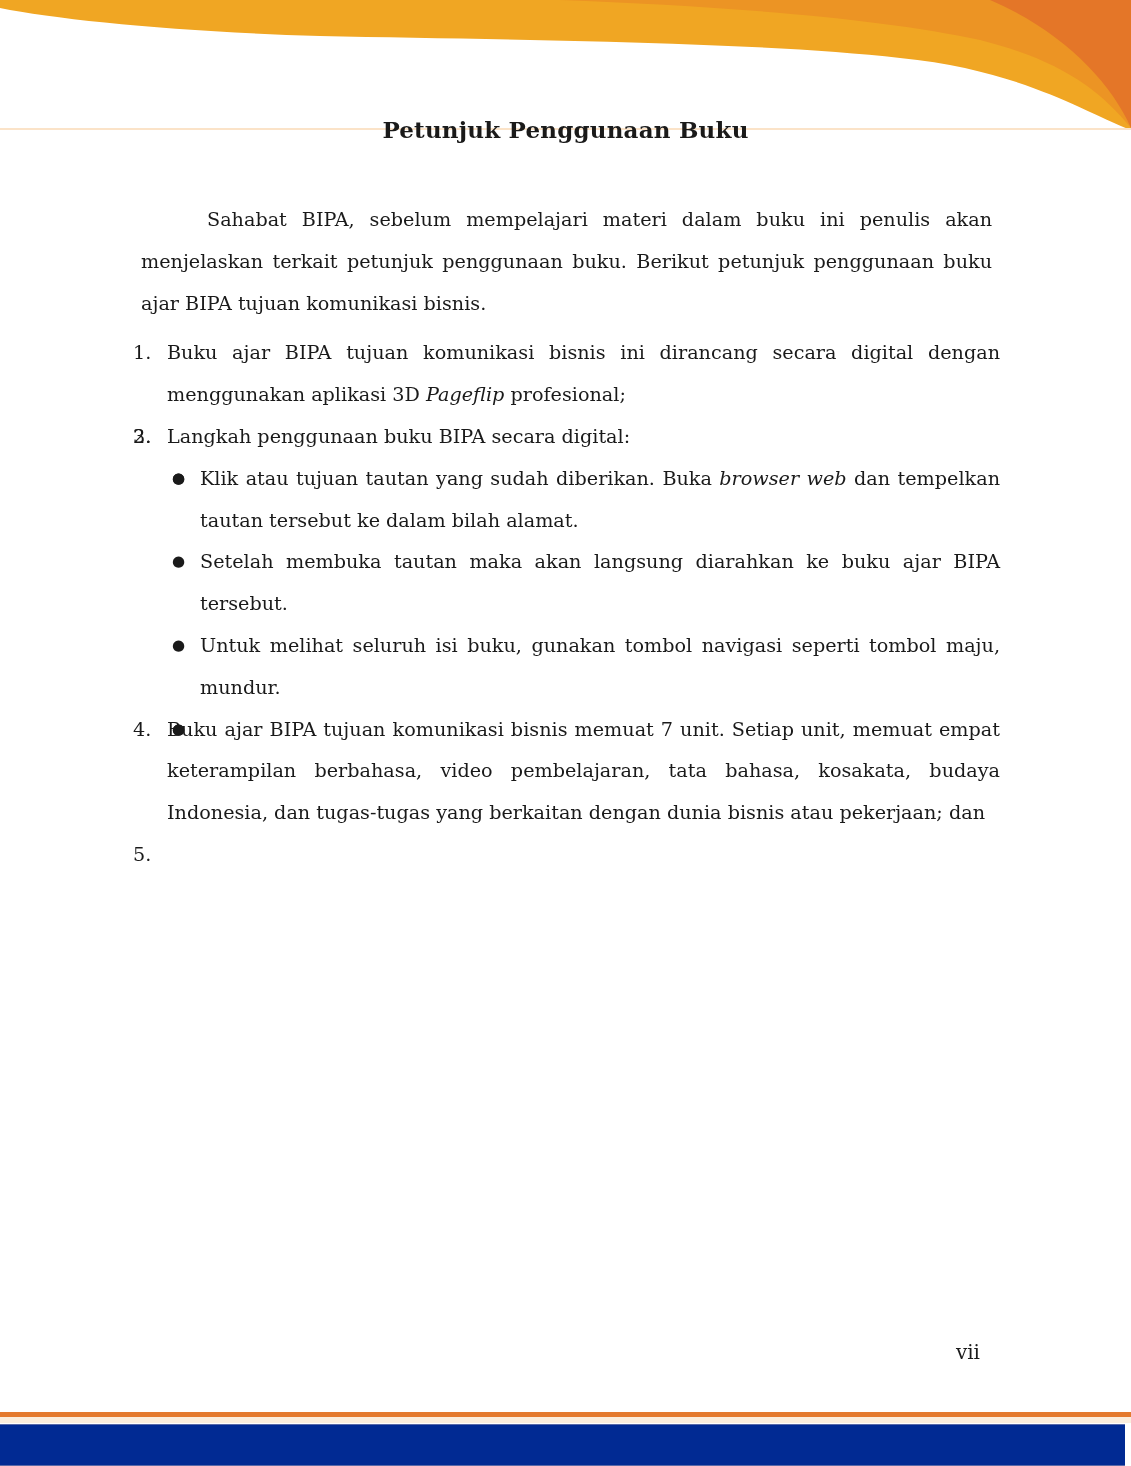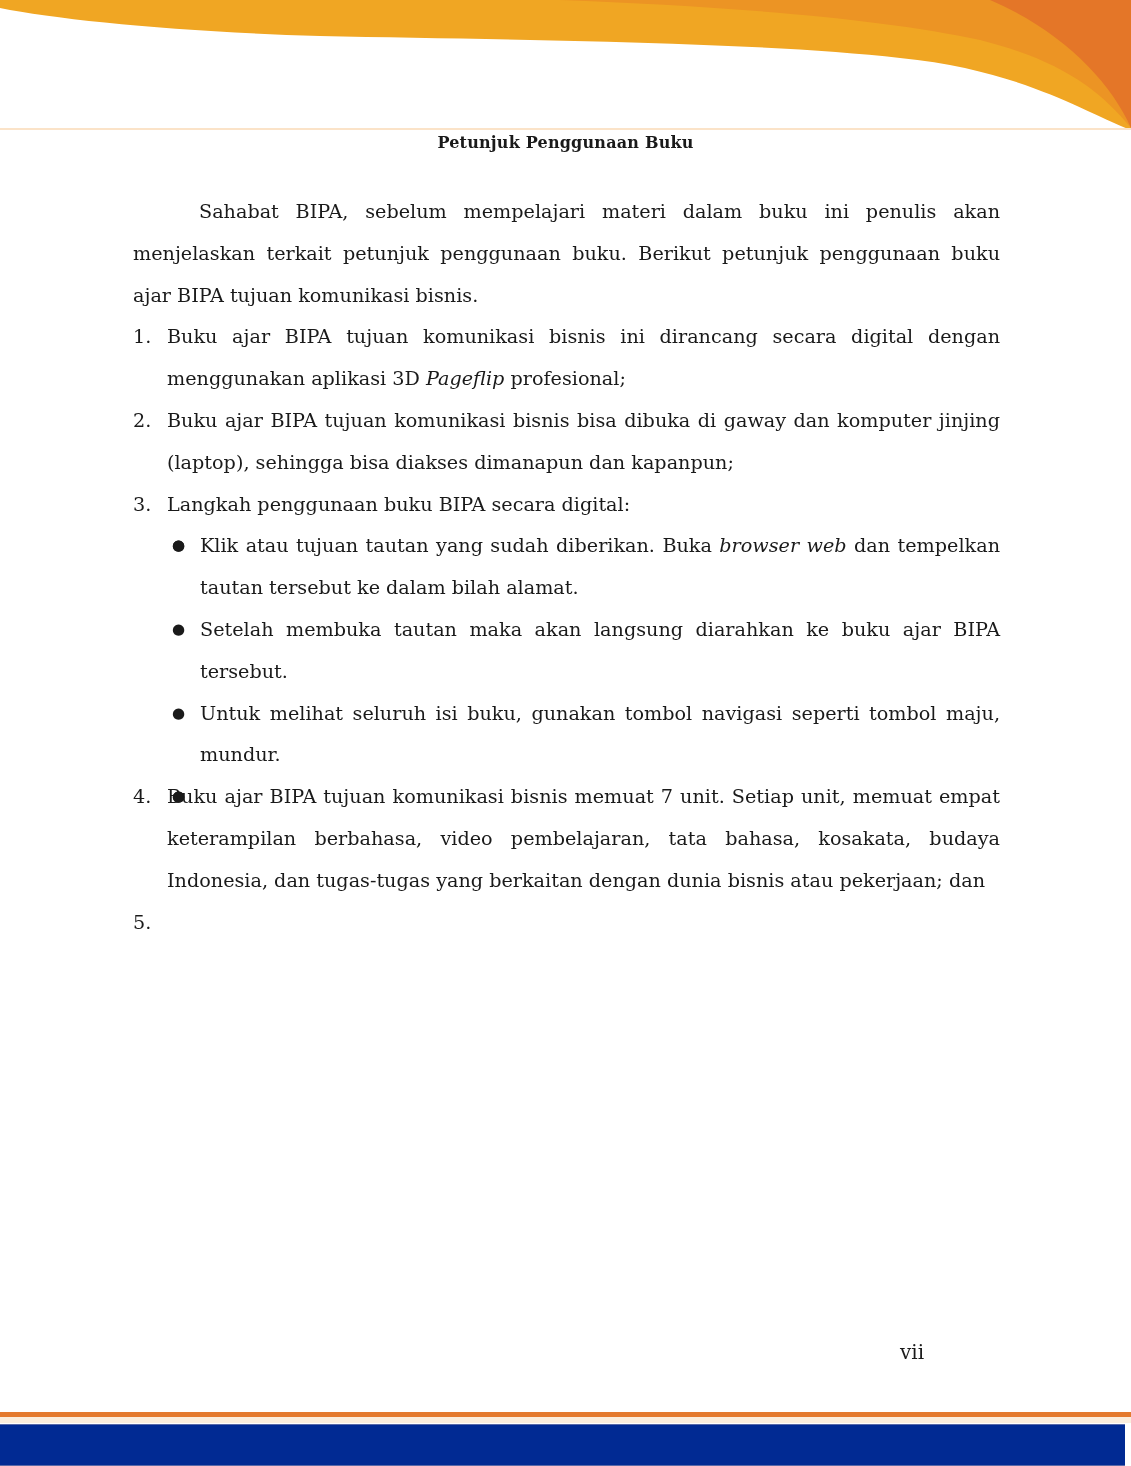--- a/index.html
+++ b/index.html
@@ -1,31 +1,31 @@
 <!DOCTYPE html>
 <html><head>
 <meta charset="utf-8">
 <style>
   html, body { margin: 0; padding: 0; background: #ffffff; }
   body { width: 1131px; height: 1466px; position: relative; overflow: hidden;
          font-family: "DejaVu Serif", "Liberation Serif", serif; color: #1a1a1a; }
   .header-wave { position: absolute; left: 0; top: 0; width: 1131px; height: 132px; }
   .header-rule { position: absolute; left: 0; top: 128px; width: 1131px; height: 2px; background: #fbe3c8; }
-  .title { position: absolute; top: 133px; left: 0; width: 1131px; text-align: center;
-           font-weight: bold; font-size: 16px; letter-spacing: 0.2px; }
+  .title { position: absolute; top: 116px; left: 0; width: 1131px; text-align: center;
+           font-weight: bold; font-size: 23px; letter-spacing: 0.2px; }
   .content { position: absolute; left: 133px; top: 191px; width: 867px;
              font-size: 19.2px; line-height: 41.8px; text-align: justify; }
-  .intro { text-indent: 66px; margin: 0; }
+  .intro { text-indent: 66px; margin: 8px; }
   ol.main { margin: 0; padding: 0; list-style: none; }
   ol.main > li { position: relative; padding-left: 34px; }
   .num { position: absolute; left: 0; top: 0; }
   ul.steps { margin: 0; padding: 0; list-style: none; }
   ul.steps > li { position: relative; padding-left: 67px; }
   .bullet { position: absolute; left: 39px; top: 0; font-size: 15px; }
-  .page-number { position: absolute; top: 1340px; left: 900px; width: 100px; text-align: left; font-size: 20px; }
+  .page-number { position: absolute; top: 1340px; left: 880px; width: 100px; text-align: right; font-size: 20px; }
   .footer-orange { position: absolute; left: 0; top: 1412px; width: 1131px; height: 5px; background: #e47a2e; }
   .footer-cream { position: absolute; left: 0; top: 1417px; width: 1131px; height: 6px; background: #fbeedd; }
   .footer-blue { position: absolute; left: 0; top: 1424px; width: 1125px; height: 40px; background: #012a93;
                  border-top: 1px solid #5a6aa8; border-bottom: 1px solid #5a6aa8; }
   i { font-style: italic; }
 </style>
 </head>
 <body>
 
 <svg class="header-wave" viewBox="0 0 1131 132" preserveAspectRatio="none">
@@ -39,21 +39,20 @@
 
 <div class="content">
   <p class="intro">Sahabat BIPA, sebelum mempelajari materi dalam buku ini penulis akan menjelaskan terkait petunjuk penggunaan buku. Berikut petunjuk penggunaan buku ajar BIPA tujuan komunikasi bisnis.</p>
   <ol class="main">
     <li>
       <span class="num">1.</span>
       <span>Buku ajar BIPA tujuan komunikasi bisnis ini dirancang secara digital dengan menggunakan aplikasi 3D </span><i>Pageflip</i><span> profesional;</span>
     </li>
     <li>
       <span class="num">2.</span>
-      <span>Buku ajar BIPA tujuan komunikasi bisnis bisa dibuka di gaway dan komputer jinjing (laptop), sehingga bisa diakses dimanapun dan kapanpun;</span>
     </li>
     <li>
       <span class="num">3.</span>
       <span>Langkah penggunaan buku BIPA secara digital:</span>
     </li>
   </ol>
   <ul class="steps">
     <li><span class="bullet">●</span></li>
     <li><span class="bullet">●</span><span>Klik atau tujuan tautan yang sudah diberikan. Buka </span><i>browser web</i><span> dan tempelkan tautan tersebut ke dalam bilah alamat.</span></li>
     <li><span class="bullet">●</span><span>Setelah membuka tautan maka akan langsung diarahkan ke buku ajar BIPA tersebut.</span></li>

